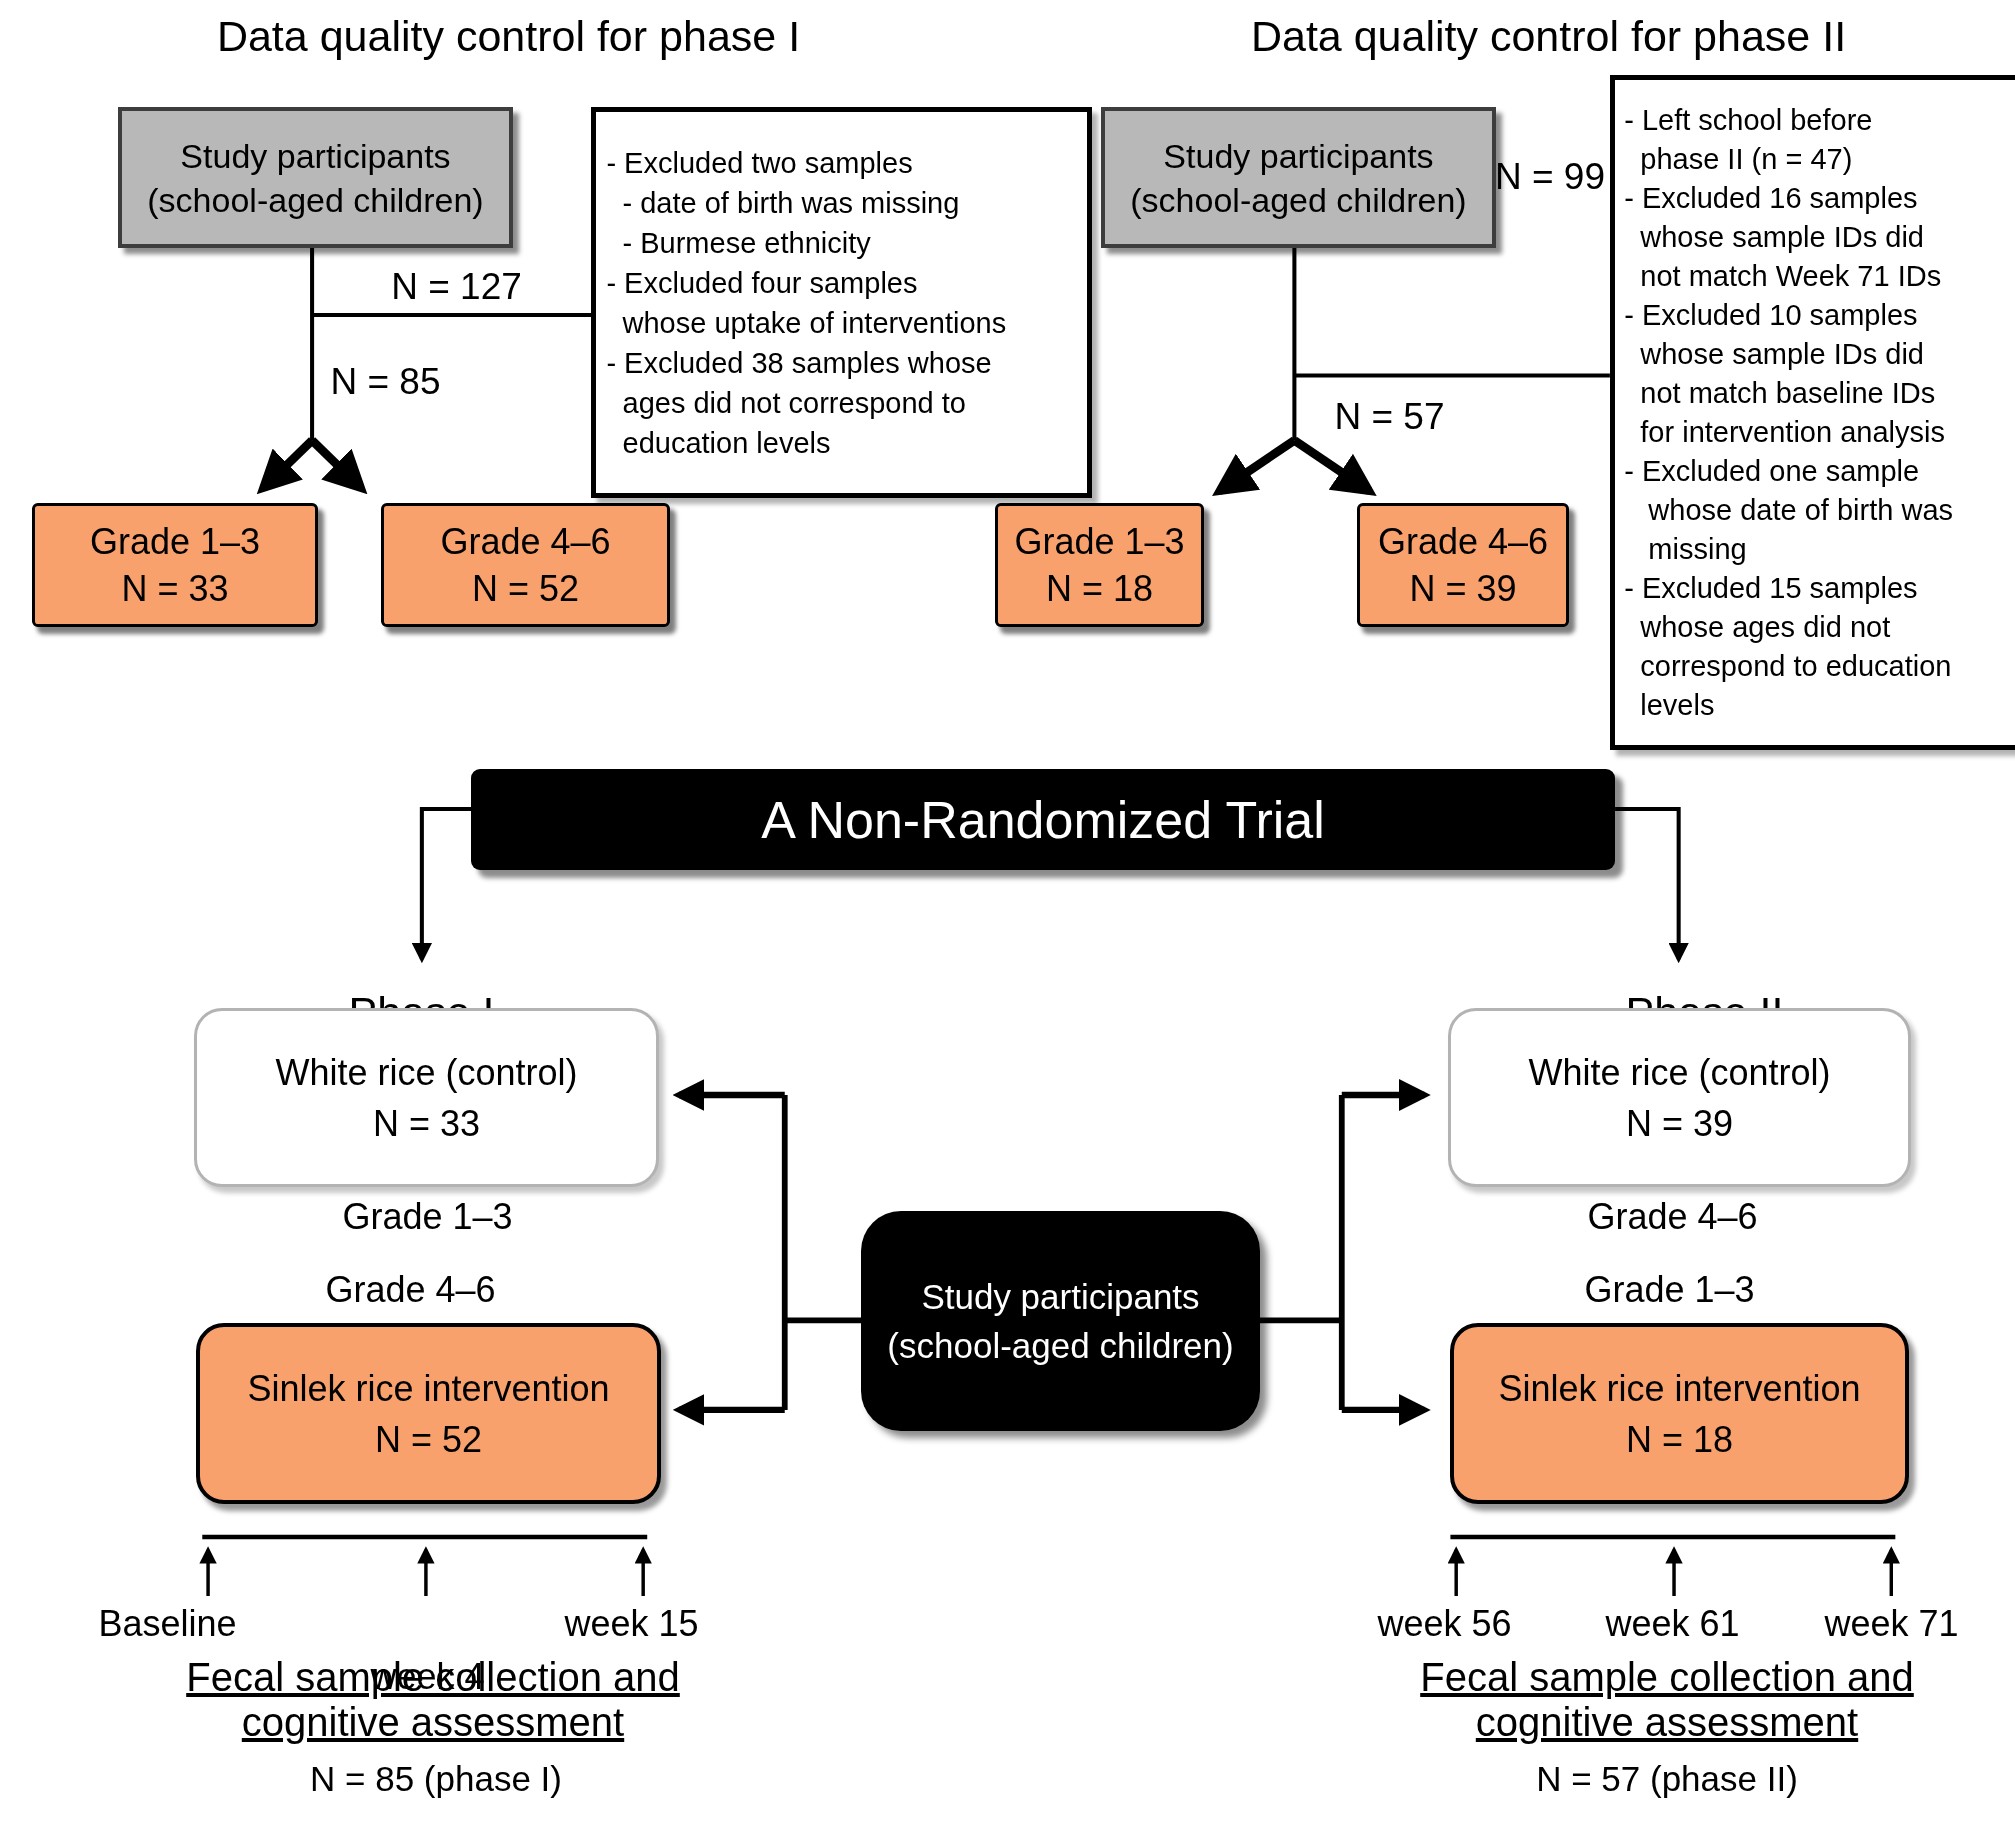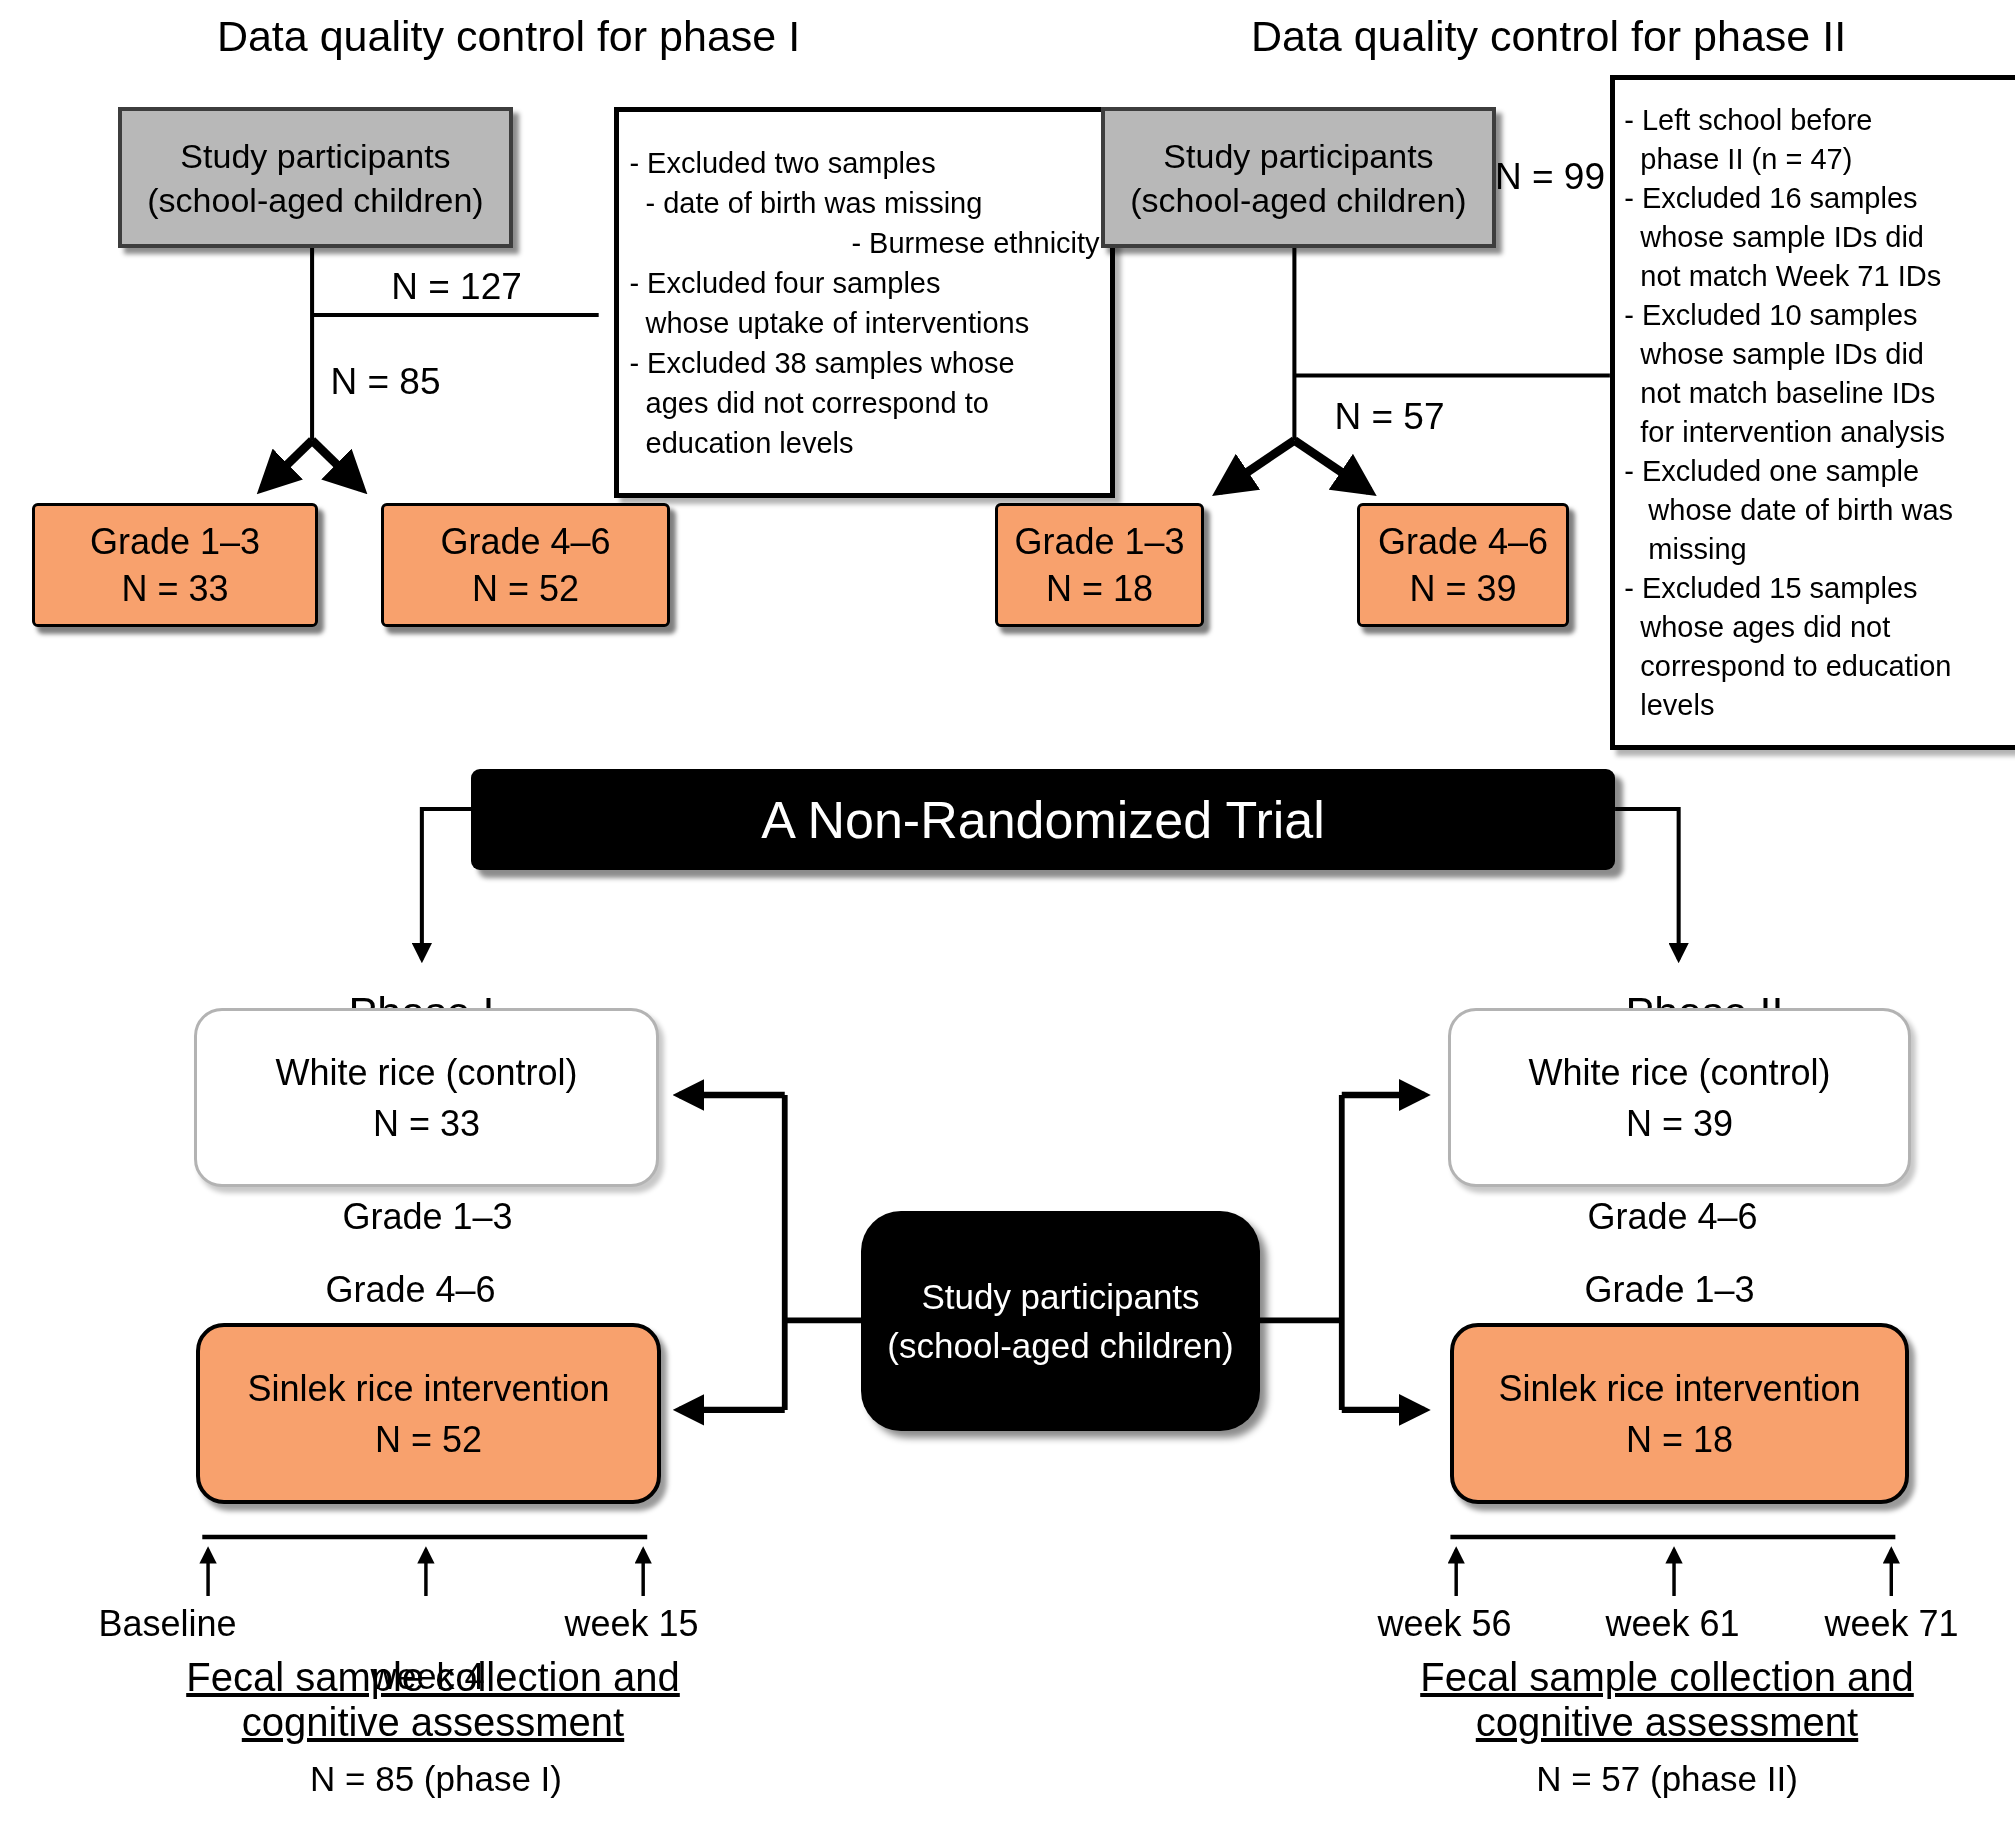--- a/index.html
+++ b/index.html
@@ -80,25 +80,25 @@
   <div class="abs ctr f-title" style="left:104px;top:10.4px;width:809px;height:52px;">Data quality control for phase I</div>
 
   <div class="abs ctr box-gray f-gray" style="left:118px;top:107px;width:387px;height:133px;">
     <div>Study participants</div>
     <div>(school-aged children)</div>
   </div>
 
   <div class="abs ctr f-n" style="left:370px;top:265px;width:173px;height:43px;">N = 127</div>
   <div class="abs ctr f-n" style="left:322px;top:360px;width:127px;height:43px;">N = 85</div>
 
-  <div class="abs box-excl" style="left:614px;top:107px;width:491px;height:381px;">
+  <div class="abs box-excl" style="left:591px;top:107px;width:491px;height:381px;">
     <div class="xlines f-excl" style="padding:0 10.4px;">
       <div class="pre" style="line-height:40px;">- Excluded two samples</div>
       <div class="pre" style="line-height:40px;">  - date of birth was missing</div>
-      <div class="pre" style="line-height:40px;text-align:right;">  - Burmese ethnicity</div>
+      <div class="pre" style="line-height:40px;">  - Burmese ethnicity</div>
       <div class="pre" style="line-height:40px;">- Excluded four samples</div>
       <div class="pre" style="line-height:40px;">  whose uptake of interventions</div>
       <div class="pre" style="line-height:40px;">- Excluded 38 samples whose</div>
       <div class="pre" style="line-height:40px;">  ages did not correspond to</div>
       <div class="pre" style="line-height:40px;">  education levels</div>
     </div>
   </div>
 
   <div class="abs ctr box-orange f-orange" style="left:32px;top:503px;width:280px;height:118px;">
     <div>Grade 1–3</div>

